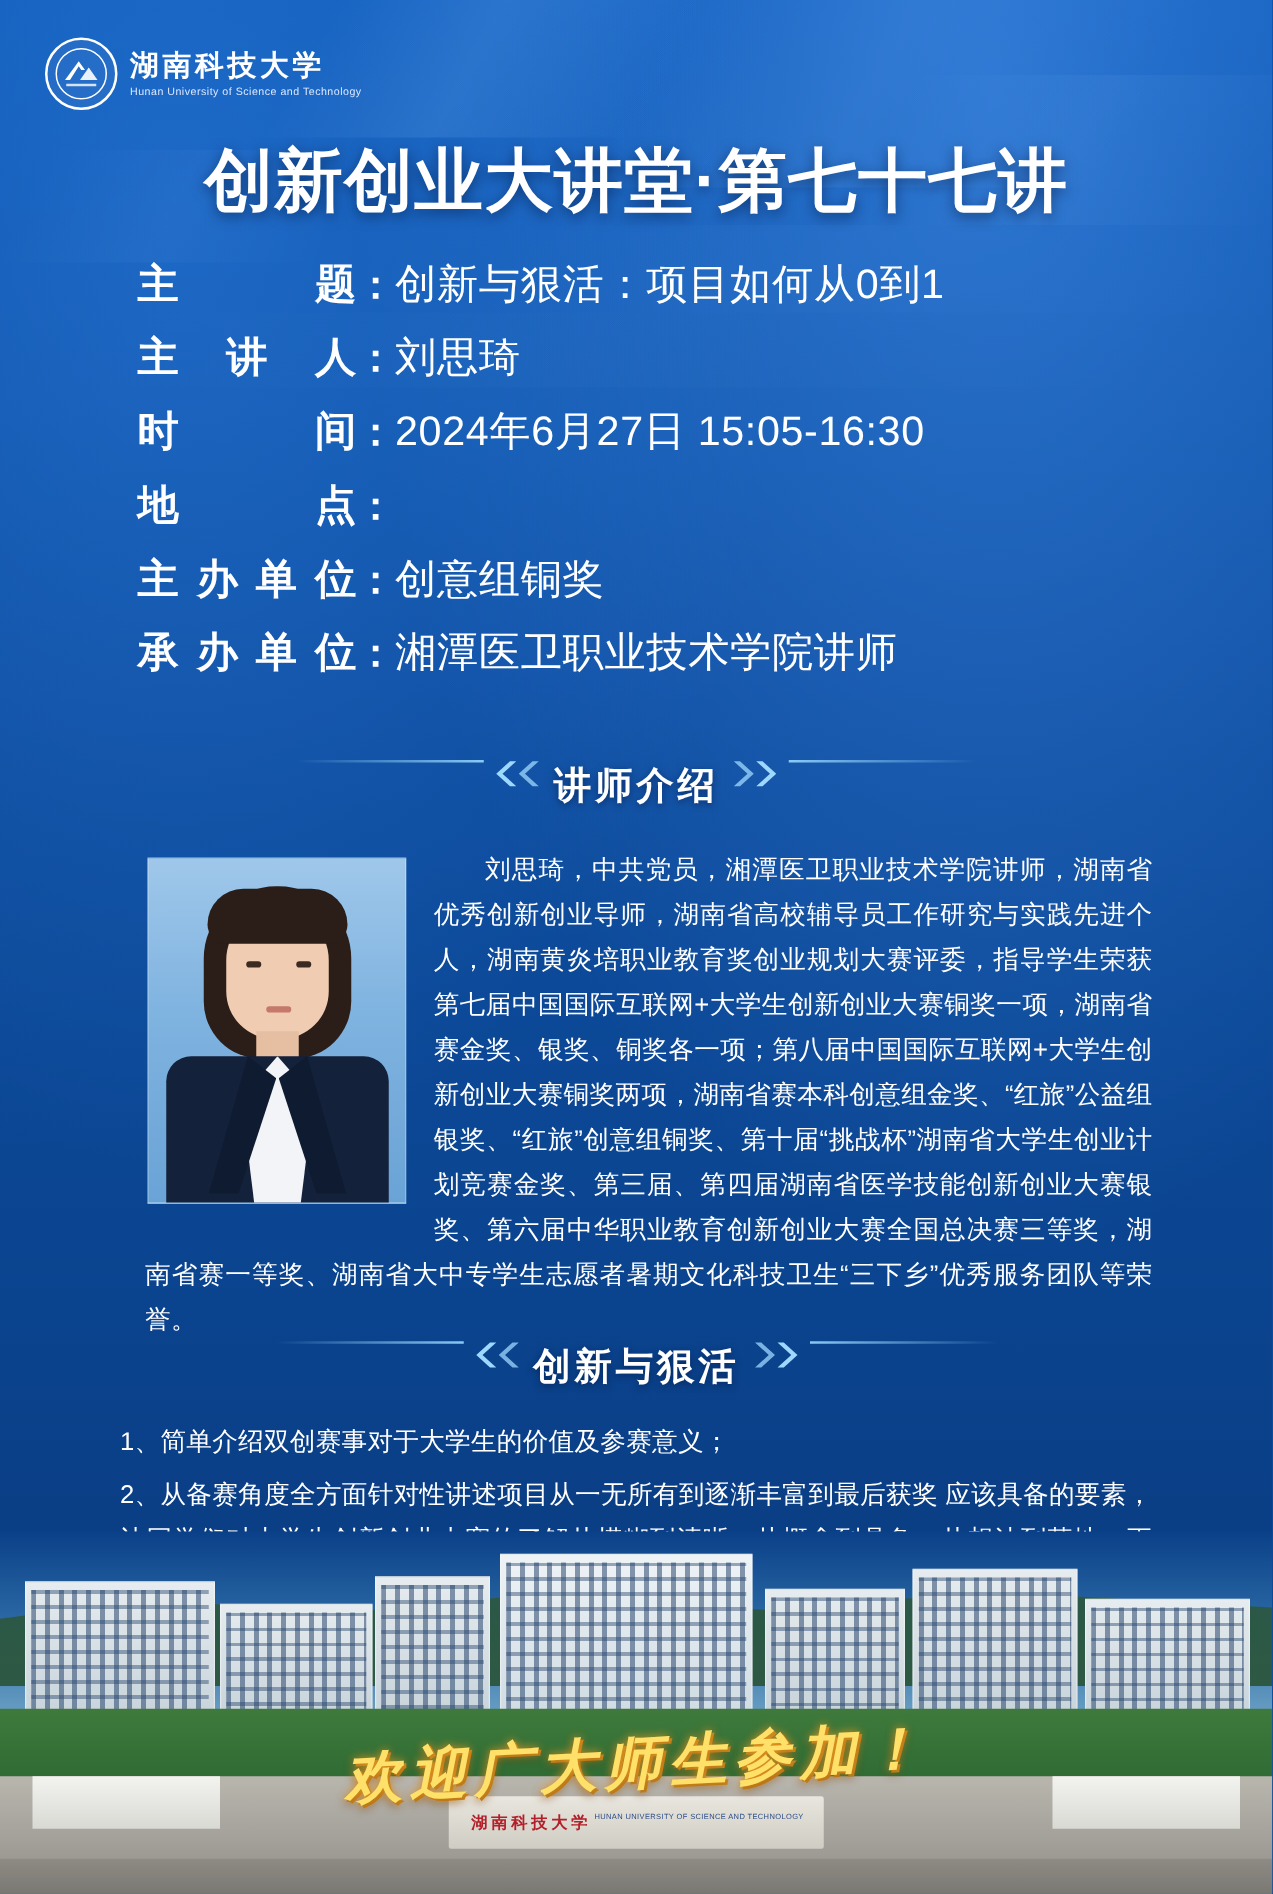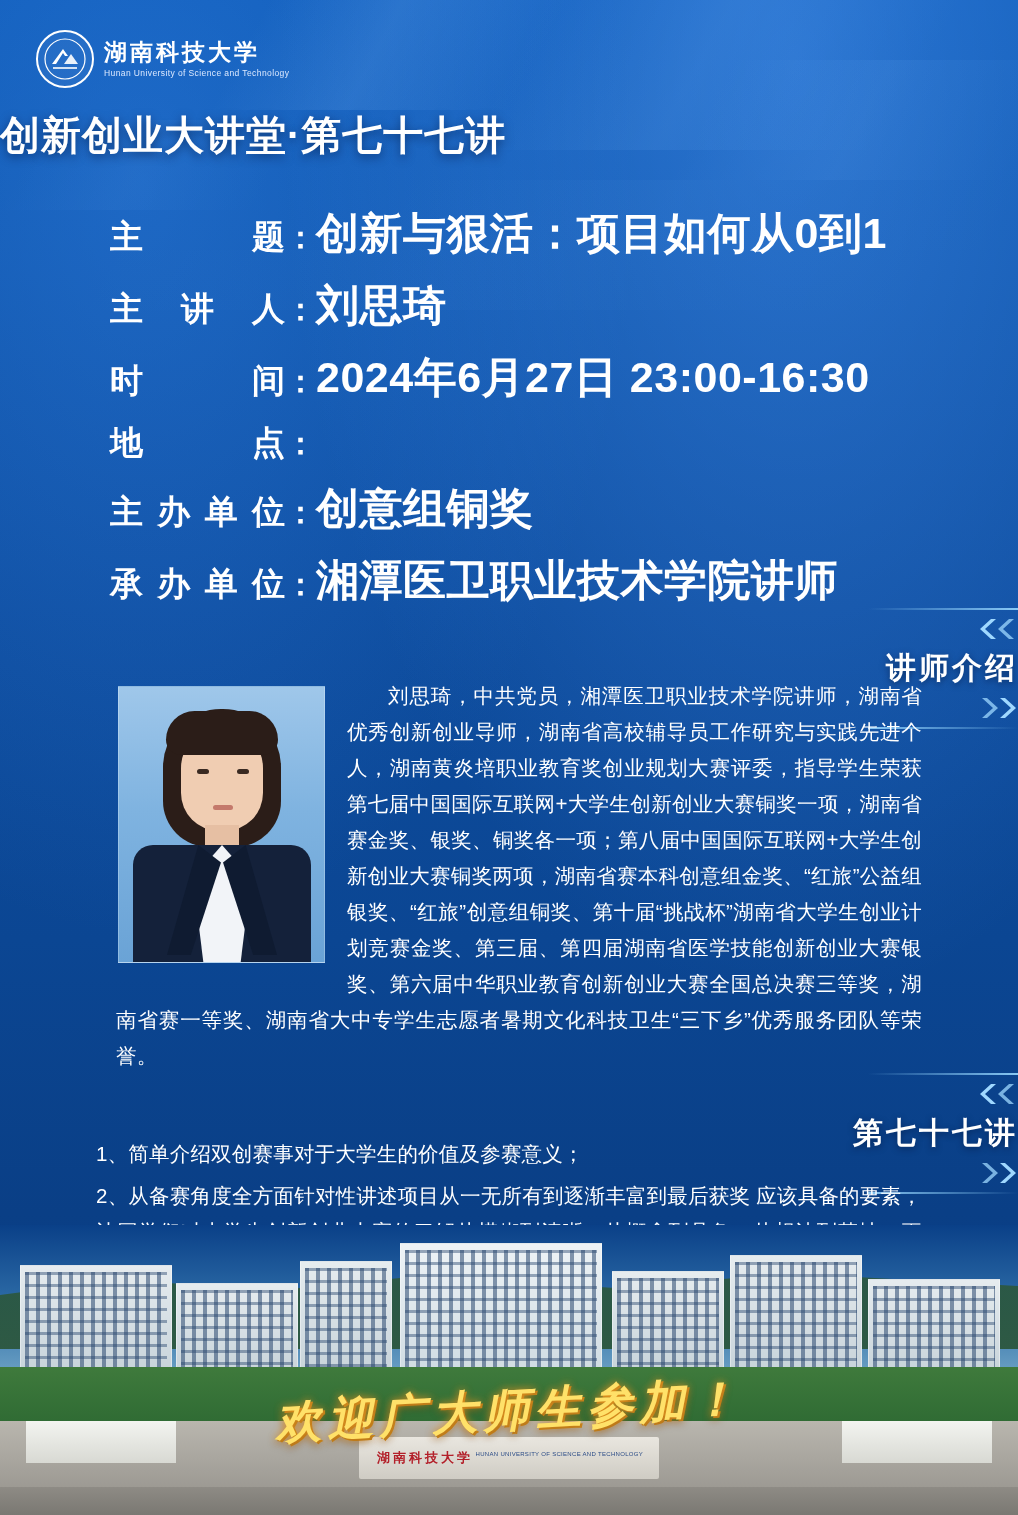--- a/index.html
+++ b/index.html
@@ -31,41 +31,41 @@
   
   .logo{position:absolute;left:36px;top:30px;display:flex;align-items:center;gap:10px;}
   .logo-mark{width:54px;height:54px;border-radius:50%;border:2px solid #ffffff;display:flex;align-items:center;justify-content:center;position:relative;background:rgba(255,255,255,.05);}
   .logo-mark svg{display:block;}
   .logo-text{display:flex;flex-direction:column;justify-content:center;}
   .logo-cn{color:#fff;font-size:23px;font-weight:700;letter-spacing:3px;line-height:1.1;}
   .logo-en{color:#dce9ff;font-size:8.5px;letter-spacing:.4px;margin-top:3px;}
 
   
   .main-title{
-    position:absolute;left:0;right:0;top:108px;
-    font-size:40px;font-weight:800;color:#ffffff;letter-spacing:1px;
+    position:absolute;left:0;right:0;top:108px;text-align:center;
+    font-size:55px;font-weight:800;color:#ffffff;letter-spacing:1px;
     text-shadow:0 3px 10px rgba(0,20,60,.55);
     white-space:nowrap;
   }
 
   
   .info{position:absolute;left:110px;top:205px;width:830px;}
   .info-row{display:flex;align-items:baseline;margin-bottom:14px;color:#ffffff;}
   .info-label{
     width:175px;flex:0 0 175px;
     font-size:33px;font-weight:700;
     display:flex;justify-content:space-between;
     letter-spacing:0;
   }
   .info-label span{display:inline-block;}
   .info-colon{flex:0 0 22px;font-size:31px;font-weight:700;text-align:center;}
-  .info-value{font-size:43px;font-weight:700;letter-spacing:.5px;}
-
-  
-  .sec{position:absolute;left:0;right:0;display:flex;align-items:flex-end;justify-content:center;gap:8px;flex-direction:column;}
+  .info-value{font-size:33px;font-weight:400;letter-spacing:.5px;}
+
+  
+  .sec{position:absolute;left:0;right:0;display:flex;align-items:flex-start;justify-content:center;gap:8px;}
   .sec-title{color:#ffffff;font-size:30px;font-weight:800;letter-spacing:3px;text-shadow:0 2px 6px rgba(0,15,50,.5);}
   .chev{display:flex;align-items:center;gap:5px;}
   .chev svg{display:block;}
   .rule{height:2px;width:150px;background:linear-gradient(90deg,rgba(120,200,255,0) 0%,rgba(150,215,255,.9) 100%);}
   .rule.r{background:linear-gradient(90deg,rgba(150,215,255,.9) 0%,rgba(120,200,255,0) 100%);}
 
   .sec-1{top:608px;}
   .sec-2{top:1073px;}
 
   
@@ -183,21 +183,21 @@
       <div class="info-colon">：</div>
       <div class="info-value">刘思琦</div>
     </div>
 
     <div class="info-row">
       <div class="info-label">
           <span>时</span>
           <span>间</span>
         </div>
       <div class="info-colon">：</div>
-      <div class="info-value">2024年6月27日 23:00-16:30</div>
+      <div class="info-value">2024年6月27日 15:05-16:30</div>
     </div>
 
     <div class="info-row">
       <div class="info-label">
           <span>地</span>
           <span>点</span>
         </div>
       <div class="info-colon">：</div>
     </div>
 
@@ -261,21 +261,21 @@
   </div>
 
   <div class="sec sec-2">
     <div class="rule"></div>
     <div class="chev">
       <svg width="40" height="22" viewBox="0 0 40 22">
           <path d="M2 11 L13 1 L18 1 L7 11 L18 21 L13 21 Z" fill="#9fd8ff"></path>
           <path d="M20 11 L31 1 L36 1 L25 11 L36 21 L31 21 Z" fill="#9fd8ff" opacity=".75"></path>
         </svg>
     </div>
-    <div class="sec-title">第七十七讲</div>
+    <div class="sec-title">创新与狠活</div>
     <div class="chev">
       <svg width="40" height="22" viewBox="0 0 40 22">
           <path d="M38 11 L27 21 L22 21 L33 11 L22 1 L27 1 Z" fill="#9fd8ff"></path>
           <path d="M20 11 L9 21 L4 21 L15 11 L4 1 L9 1 Z" fill="#9fd8ff" opacity=".75"></path>
         </svg>
     </div>
     <div class="rule r"></div>
   </div>
 
   <div class="content">

